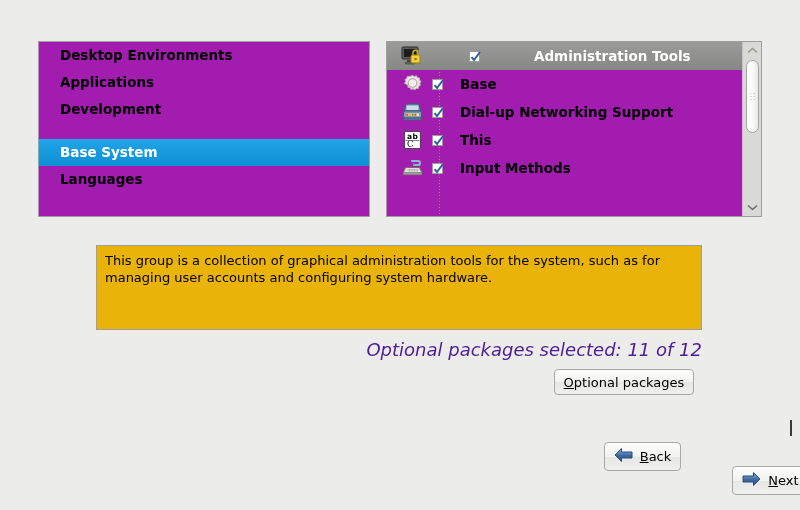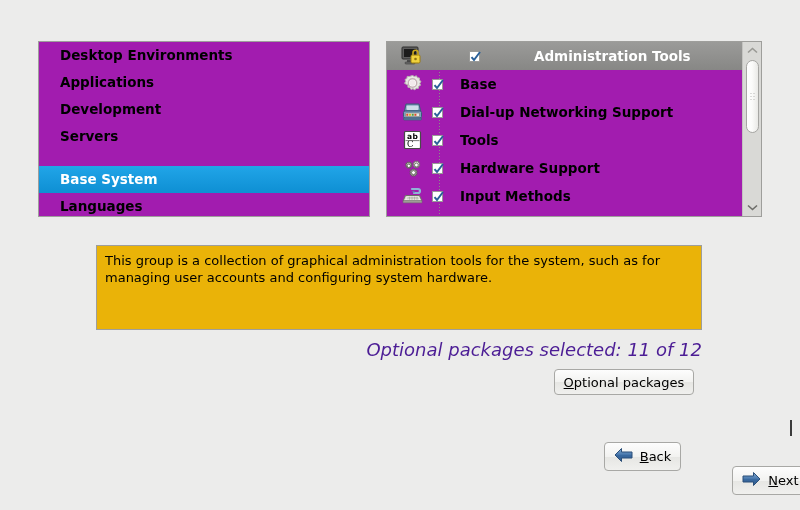--- a/index.html
+++ b/index.html
@@ -255,21 +255,20 @@
 </style>
 </head>
 <body>
 
 <div id="panels">
 
   <div id="groups-panel" class="list-panel">
     <div class="group-row"><span>Desktop Environments</span></div>
     <div class="group-row"><span>Applications</span></div>
     <div class="group-row"><span>Development</span></div>
-    <div class="group-row"><span>Servers</span></div>
     <div class="group-row selected"><span>Base System</span></div>
     <div class="group-row"><span>Languages</span></div>
   </div>
 
   <div id="packages-panel" class="list-panel">
 
     <div class="pkg-list">
       <div class="col-sep"></div>
 
       <div class="pkg-row selected">
@@ -348,49 +347,23 @@
             <rect x="3.5" y="10.2" width="14" height="0.9" fill="#6b6b6b"></rect>
           </svg>
         </span>
         <span class="pkg-check">
           <span class="chk">
             <svg width="13" height="14" viewBox="0 0 13 14">
                 <path d="M2.5 7.2 L5 10 L11 2" fill="none" stroke="#2a6099" stroke-width="2"></path>
               </svg>
           </span>
         </span>
-        <span class="pkg-label">Tools</span>
-      </div>
-
-      <div class="pkg-row">
-        <span class="pkg-icon">
-          <svg width="22" height="21" viewBox="0 0 22 21">
-            <g stroke="#6d6d66" stroke-width="0.9" fill="#d7d7d1">
-              <path d="M14 3 l1.4.6 1.4-.6.6 1.4 1.4.6-.6 1.4.6 1.4-1.4.6-.6 1.4-1.4-.6-1.4.6-.6-1.4-1.4-.6.6-1.4-.6-1.4 1.4-.6z"></path>
-            </g>
-            <circle cx="15.4" cy="7" r="1.9" fill="#ffffff" stroke="#6d6d66" stroke-width="0.9"></circle>
-            <g stroke="#5c5c56" stroke-width="0.9" fill="#b9b9b2">
-              <path d="M6.5 4 l1.3.5 1.3-.5.5 1.3 1.3.5-.5 1.3.5 1.3-1.3.5-.5 1.3-1.3-.5-1.3.5-.5-1.3-1.3-.5.5-1.3-.5-1.3 1.3-.5z"></path>
-            </g>
-            <circle cx="7.8" cy="7.8" r="1.7" fill="#ffffff" stroke="#5c5c56" stroke-width="0.9"></circle>
-            <g stroke="#5c5c56" stroke-width="0.9" fill="#c9c9c2">
-              <path d="M11 11 l1.5.6 1.5-.6.6 1.5 1.5.6-.6 1.5.6 1.5-1.5.6-.6 1.5-1.5-.6-1.5.6-.6-1.5-1.5-.6.6-1.5-.6-1.5 1.5-.6z"></path>
-            </g>
-            <circle cx="12.5" cy="14.6" r="2" fill="#ffffff" stroke="#5c5c56" stroke-width="0.9"></circle>
-          </svg>
-        </span>
-        <span class="pkg-check">
-          <span class="chk">
-            <svg width="13" height="14" viewBox="0 0 13 14">
-                <path d="M2.5 7.2 L5 10 L11 2" fill="none" stroke="#2a6099" stroke-width="2"></path>
-              </svg>
-          </span>
-        </span>
-        <span class="pkg-label">Hardware Support</span>
-      </div>
+        <span class="pkg-label">This</span>
+      </div>
+
 
       <div class="pkg-row">
         <span class="pkg-icon">
           <svg width="23" height="18" viewBox="0 0 23 18">
             <path d="M11 2 h6 a2 2 0 0 1 0 4 h-4" fill="none" stroke="#8fb4d6" stroke-width="2.2" stroke-linecap="round"></path>
             <path d="M13.5 3.4 l-2.6 1.3 2.6 1.4z" fill="#5d87ad"></path>
             <path d="M2 14 L4.5 8.5 h14 L21 14 z" fill="#d5d5cd" stroke="#6f6f68" stroke-width="1"></path>
             <path d="M4 13 L6 9.6 h11.5 L19.5 13 z" fill="#f2f2ec"></path>
             <g stroke="#9a9a92" stroke-width="0.55">
               <path d="M6.3 10.6 h11"></path>

